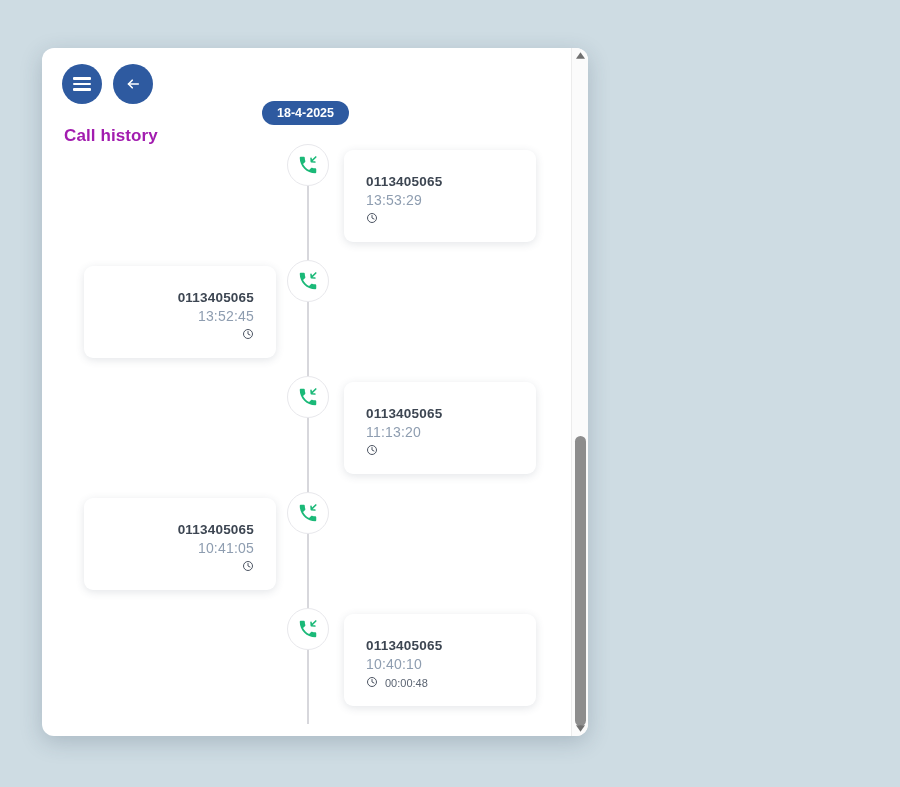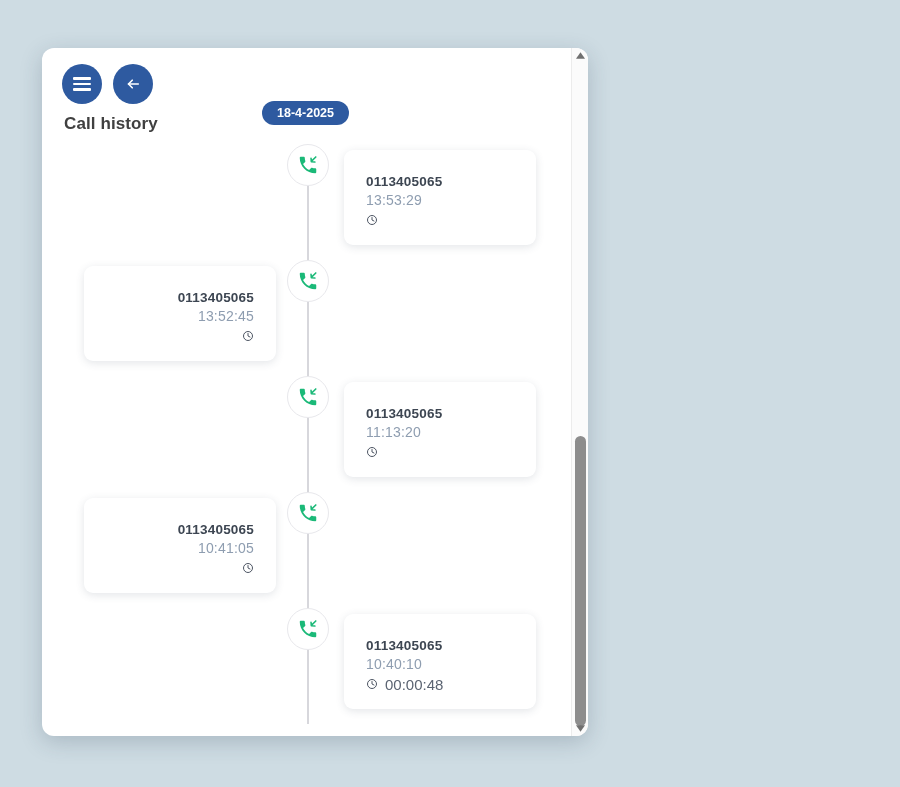--- a/index.html
+++ b/index.html
@@ -70,24 +70,24 @@
     border-radius: 1px;
   }
   .back-arrow {
     display: block;
     line-height: 0;
   }
 
   .page-title {
     position: absolute;
     left: 22px;
-    top: 66px;
+    top: 78px;
     font-size: 17px;
     font-weight: bold;
-    color: #404040;
+    color: #a21caf;
     letter-spacing: 0.1px;
   }
 
   
   .date-badge {
     position: absolute;
     left: 220px;
     top: 53px;
     background: #2e5aa0;
     color: #ffffff;
@@ -162,21 +162,21 @@
     letter-spacing: 0.2px;
     margin-bottom: 3px;
   }
   .card-time {
     font-size: 14px;
     color: #8e9db0;
     margin-bottom: 4px;
     letter-spacing: 0.2px;
   }
   .card-duration-line {
-    font-size: 15px;
+    font-size: 11px;
     color: #5b6472;
     display: flex;
     align-items: center;
     gap: 7px;
   }
   .tl-card.left .card-duration-line {
     justify-content: flex-end;
   }
   .card-duration-text:empty {
     display: none;

